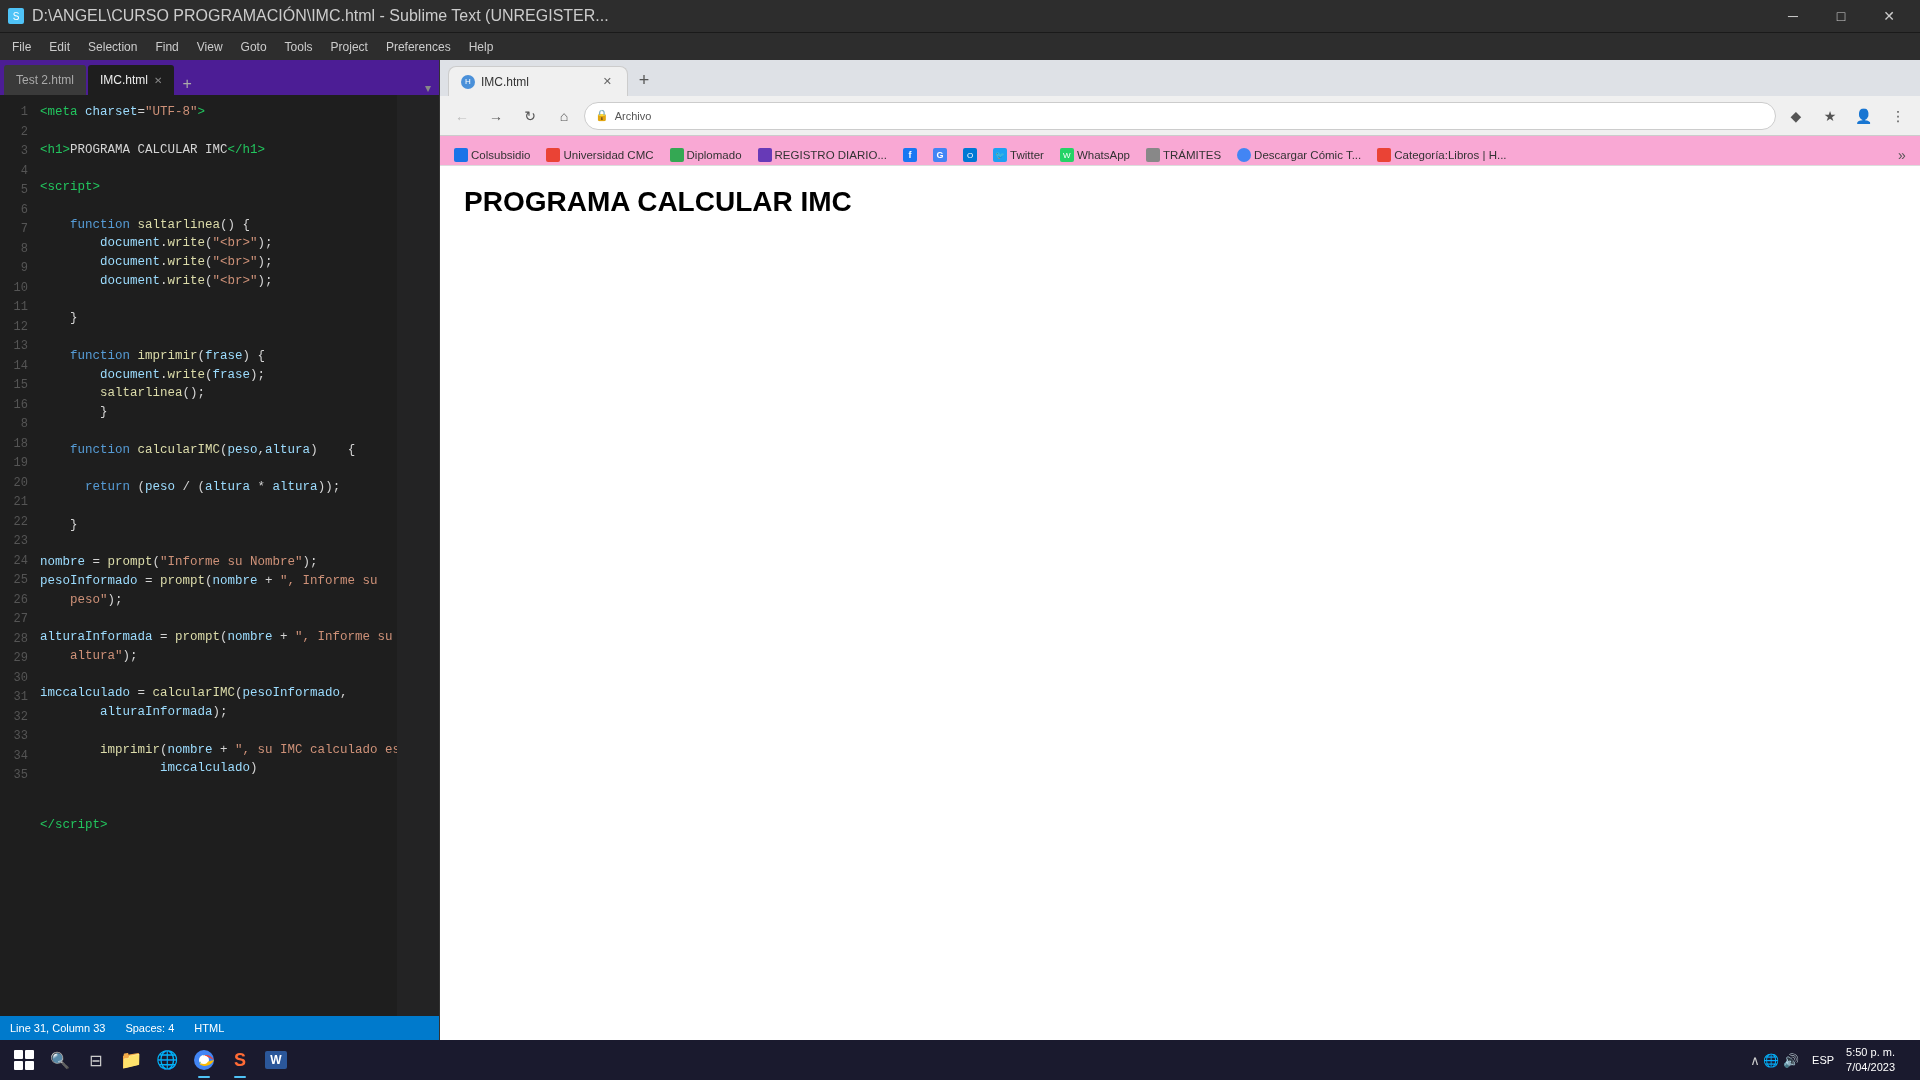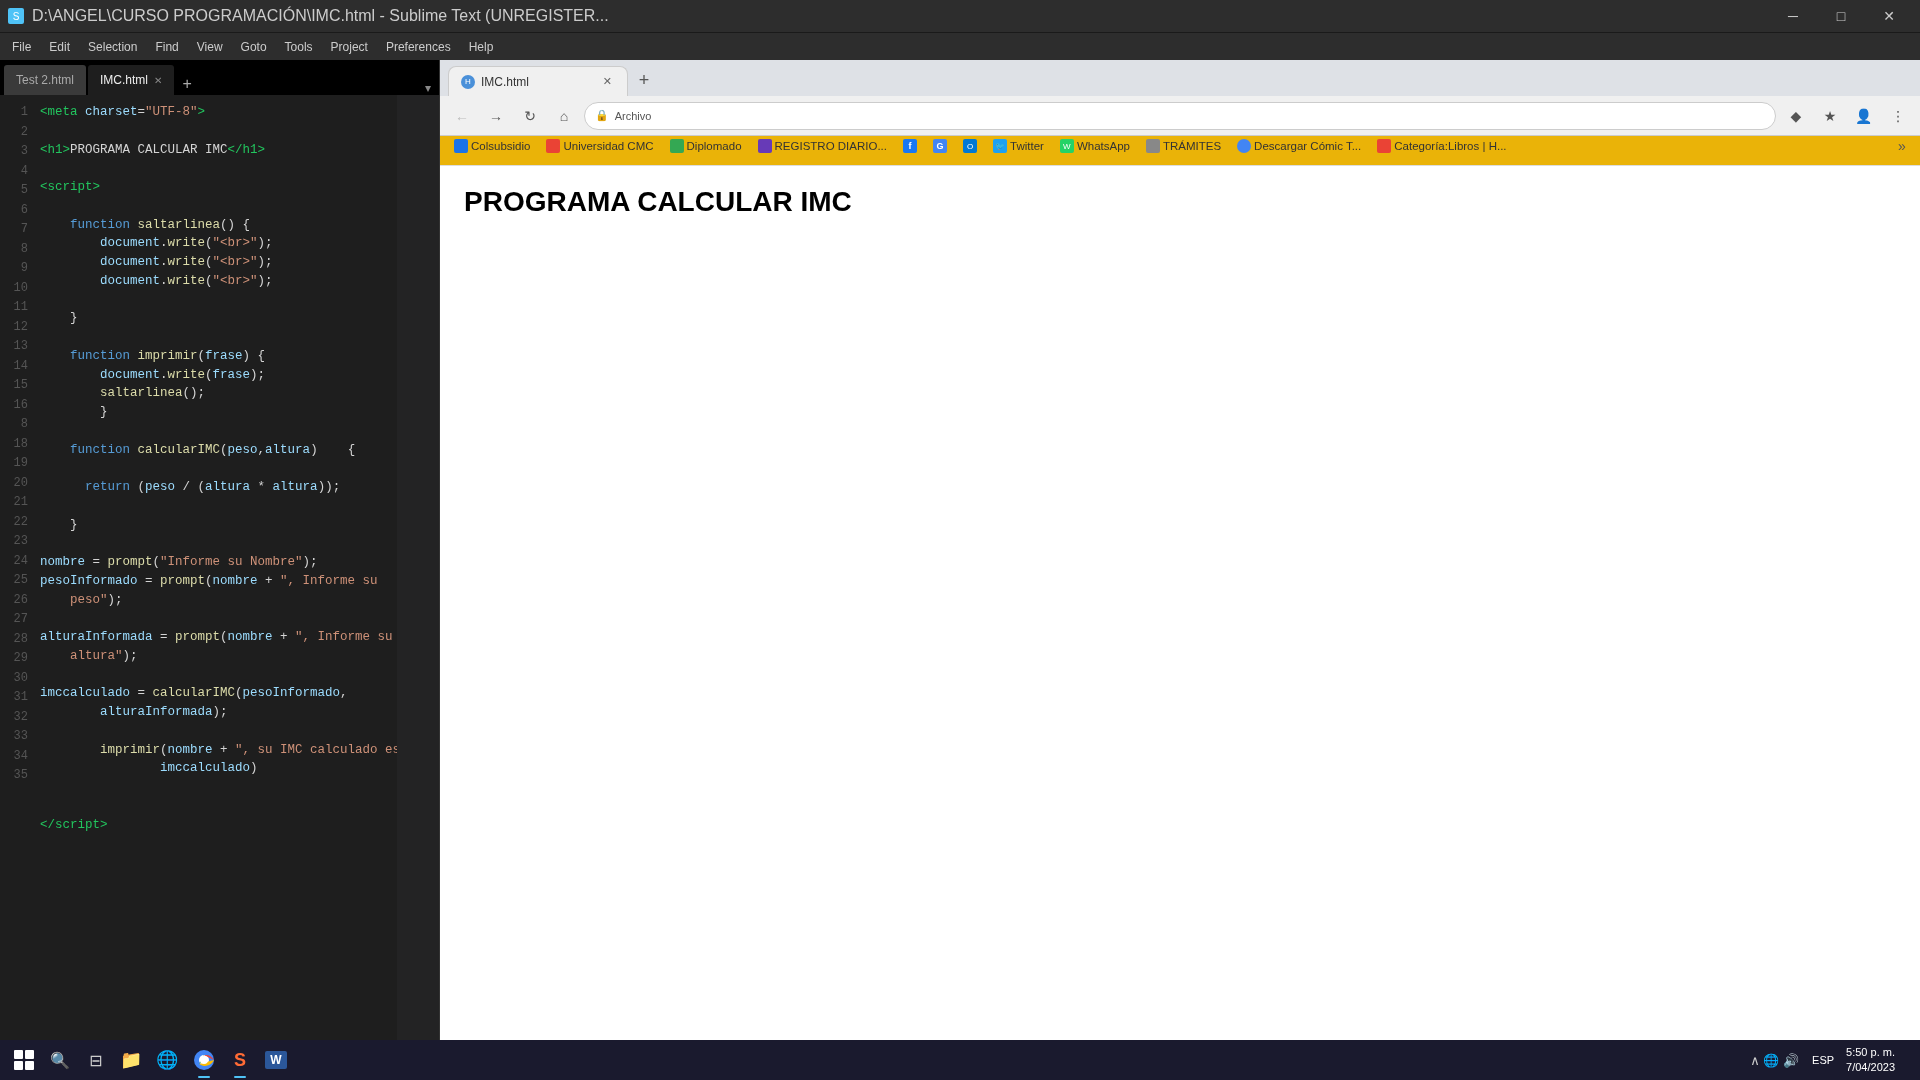--- a/index.html
+++ b/index.html
@@ -79,21 +79,21 @@
       flex-shrink: 0;
       background: #1e1e1e;
       display: flex;
       flex-direction: column;
       border-right: 1px solid #333;
     }
 
     
     .editor-tabs {
       height: 35px;
-      background: #000000;
+      background: #4c1d95;
       display: flex;
       align-items: flex-end;
       padding: 0 4px;
       gap: 2px;
       flex-shrink: 0;
     }
     .editor-tab {
       height: 30px;
       padding: 0 12px;
       display: flex;
@@ -288,23 +288,23 @@
       padding: 0 10px;
       gap: 6px;
     }
     .lock-icon { color: #555; font-size: 11px; }
     .arch-label { color: #555; font-size: 11px; flex-shrink: 0; }
     .address-text { font-size: 13px; color: #1a73e8; flex: 1; }
 
     
     .bookmarks-bar {
       height: 30px;
-      background: #eab308;
-      display: flex;
-      align-items: flex-start;
+      background: #f9a8d4;
+      display: flex;
+      align-items: flex-end;
       padding: 0 8px;
       gap: 4px;
       border-bottom: 1px solid #ddd;
       overflow: hidden;
     }
     .bookmark-item {
       display: flex;
       align-items: center;
       gap: 3px;
       padding: 3px 6px;
@@ -558,20 +558,25 @@
 
         <span class="kw-func">imprimir</span>(<span class="kw-light">nombre</span> + <span class="kw-string">", su IMC calculado es: "</span> +
                 <span class="kw-light">imccalculado</span>)
 
 
 <span class="kw-tag">&lt;/script&gt;</span>
 </div>
       <div class="minimap"></div>
     </div>
 
+    <div class="status-bar">
+      <span class="status-item">Line 31, Column 33</span>
+      <span class="status-item">Spaces: 4</span>
+      <span class="status-item">HTML</span>
+    </div>
   </div>
 
   <div class="browser-panel">
 
     <div class="browser-chrome">
 
       <div class="browser-tab-bar">
         <div class="browser-tab">
           <div class="browser-tab-icon">H</div>
           <span class="browser-tab-label">IMC.html</span>

